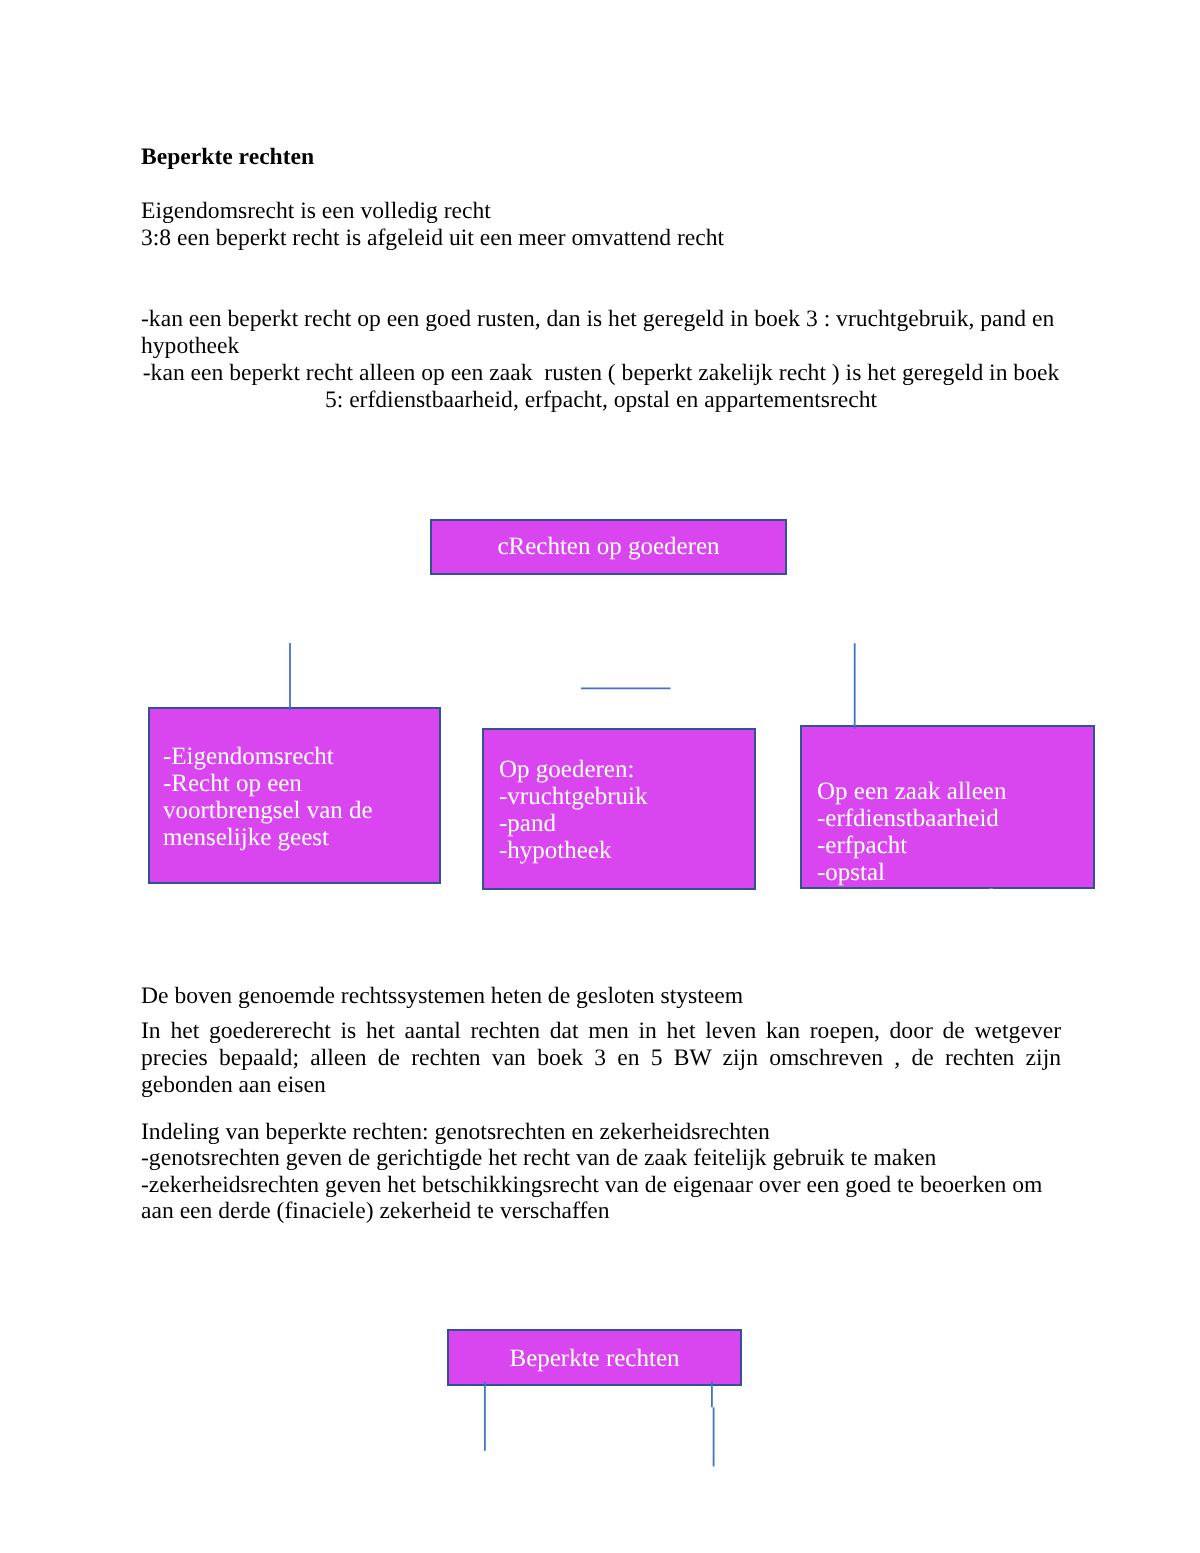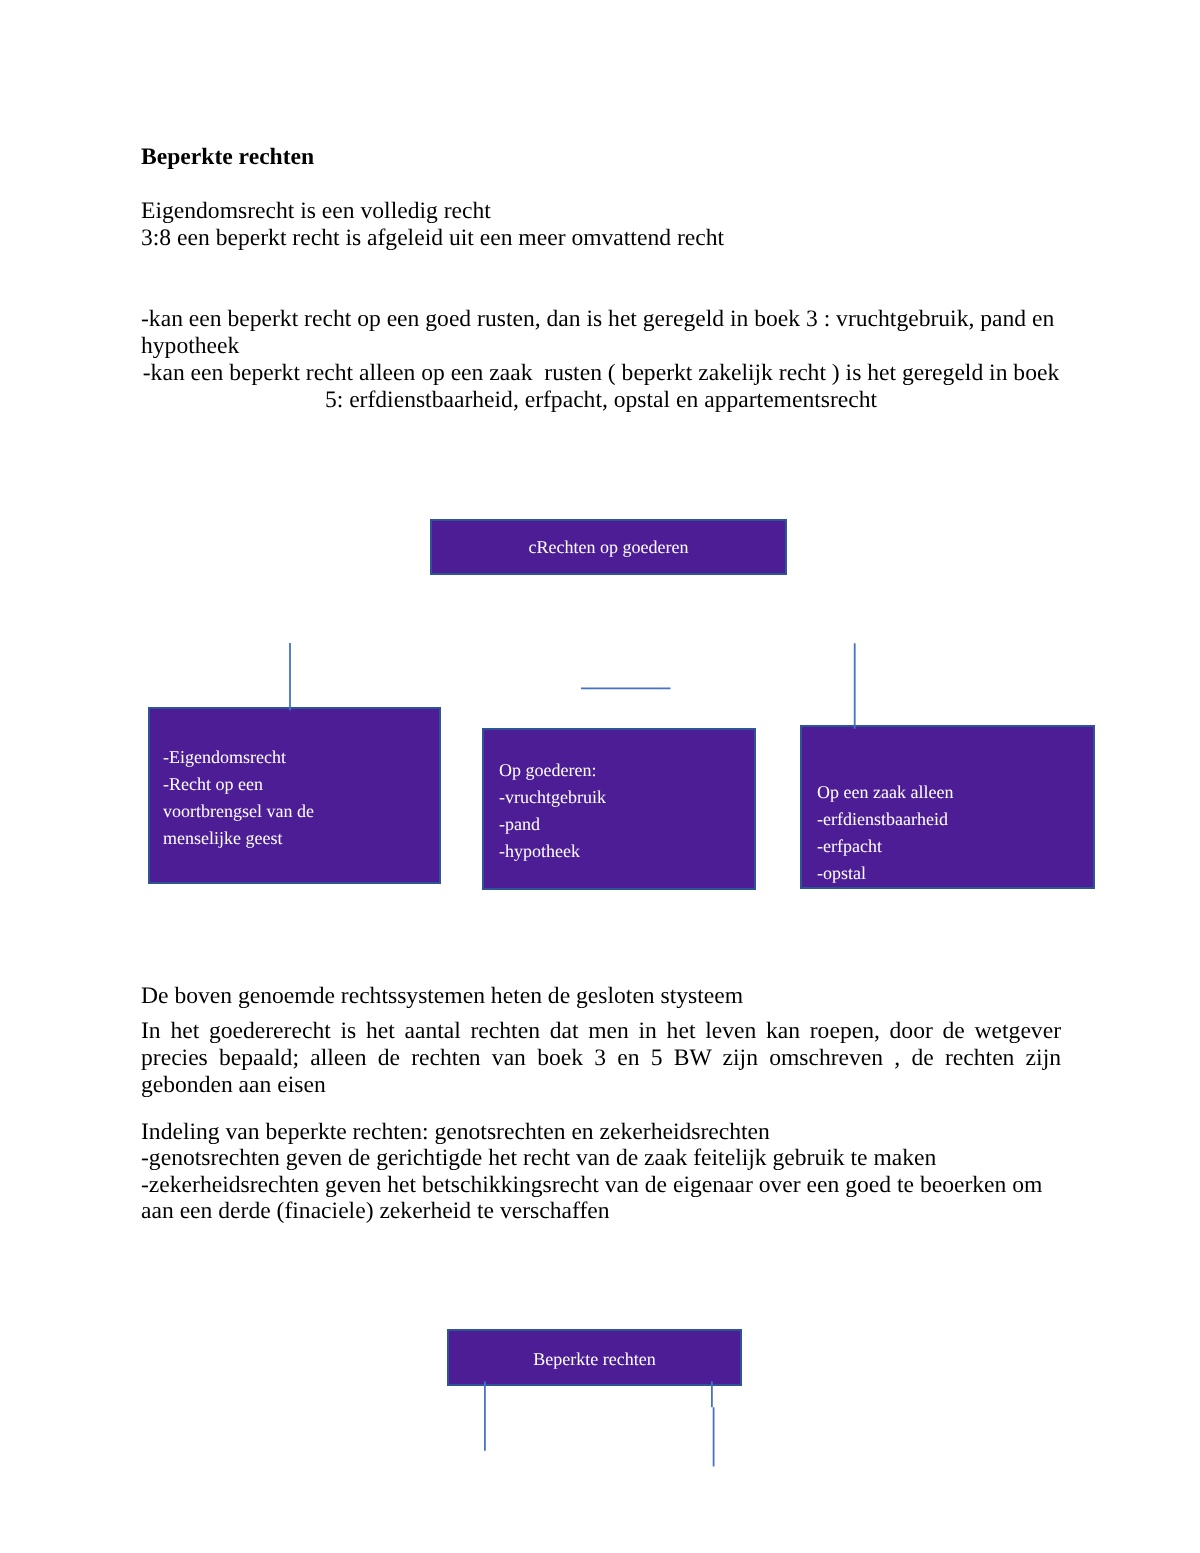--- a/index.html
+++ b/index.html
@@ -3,22 +3,22 @@
 <meta charset="utf-8">
 <style>
   html,body{margin:0;padding:0;background:#ffffff;}
   body{width:1200px;height:1553px;position:relative;overflow:hidden;
        font-family:"Liberation Serif",serif;color:#000;
        -webkit-font-smoothing:antialiased;text-rendering:geometricPrecision;}
   .page{position:absolute;left:0;top:0;width:1200px;height:1553px;transform:translateZ(0);}
   .tblk{position:absolute;font-size:23.6px;line-height:26.85px;color:#000000;white-space:pre-wrap;}
   .tblk.j{text-align:justify;}
   .bold{font-weight:bold;}
-  .node{position:absolute;background:#4c1d95;border:2px solid #2F5496;box-sizing:border-box;
-        color:#ffffff;font-size:18px;line-height:26.85px;}
+  .node{position:absolute;background:#d946ef;border:2px solid #2F5496;box-sizing:border-box;
+        color:#ffffff;font-size:25px;line-height:26.85px;}
   .node .inner{position:absolute;}
   .connlayer{position:absolute;left:0;top:0;pointer-events:none;}
 </style>
 </head>
 <body>
 
 <div class="page">
 
   <div class="tblk bold" style="left:141px;top:144.2px;width:920px;">Beperkte rechten</div>
 

